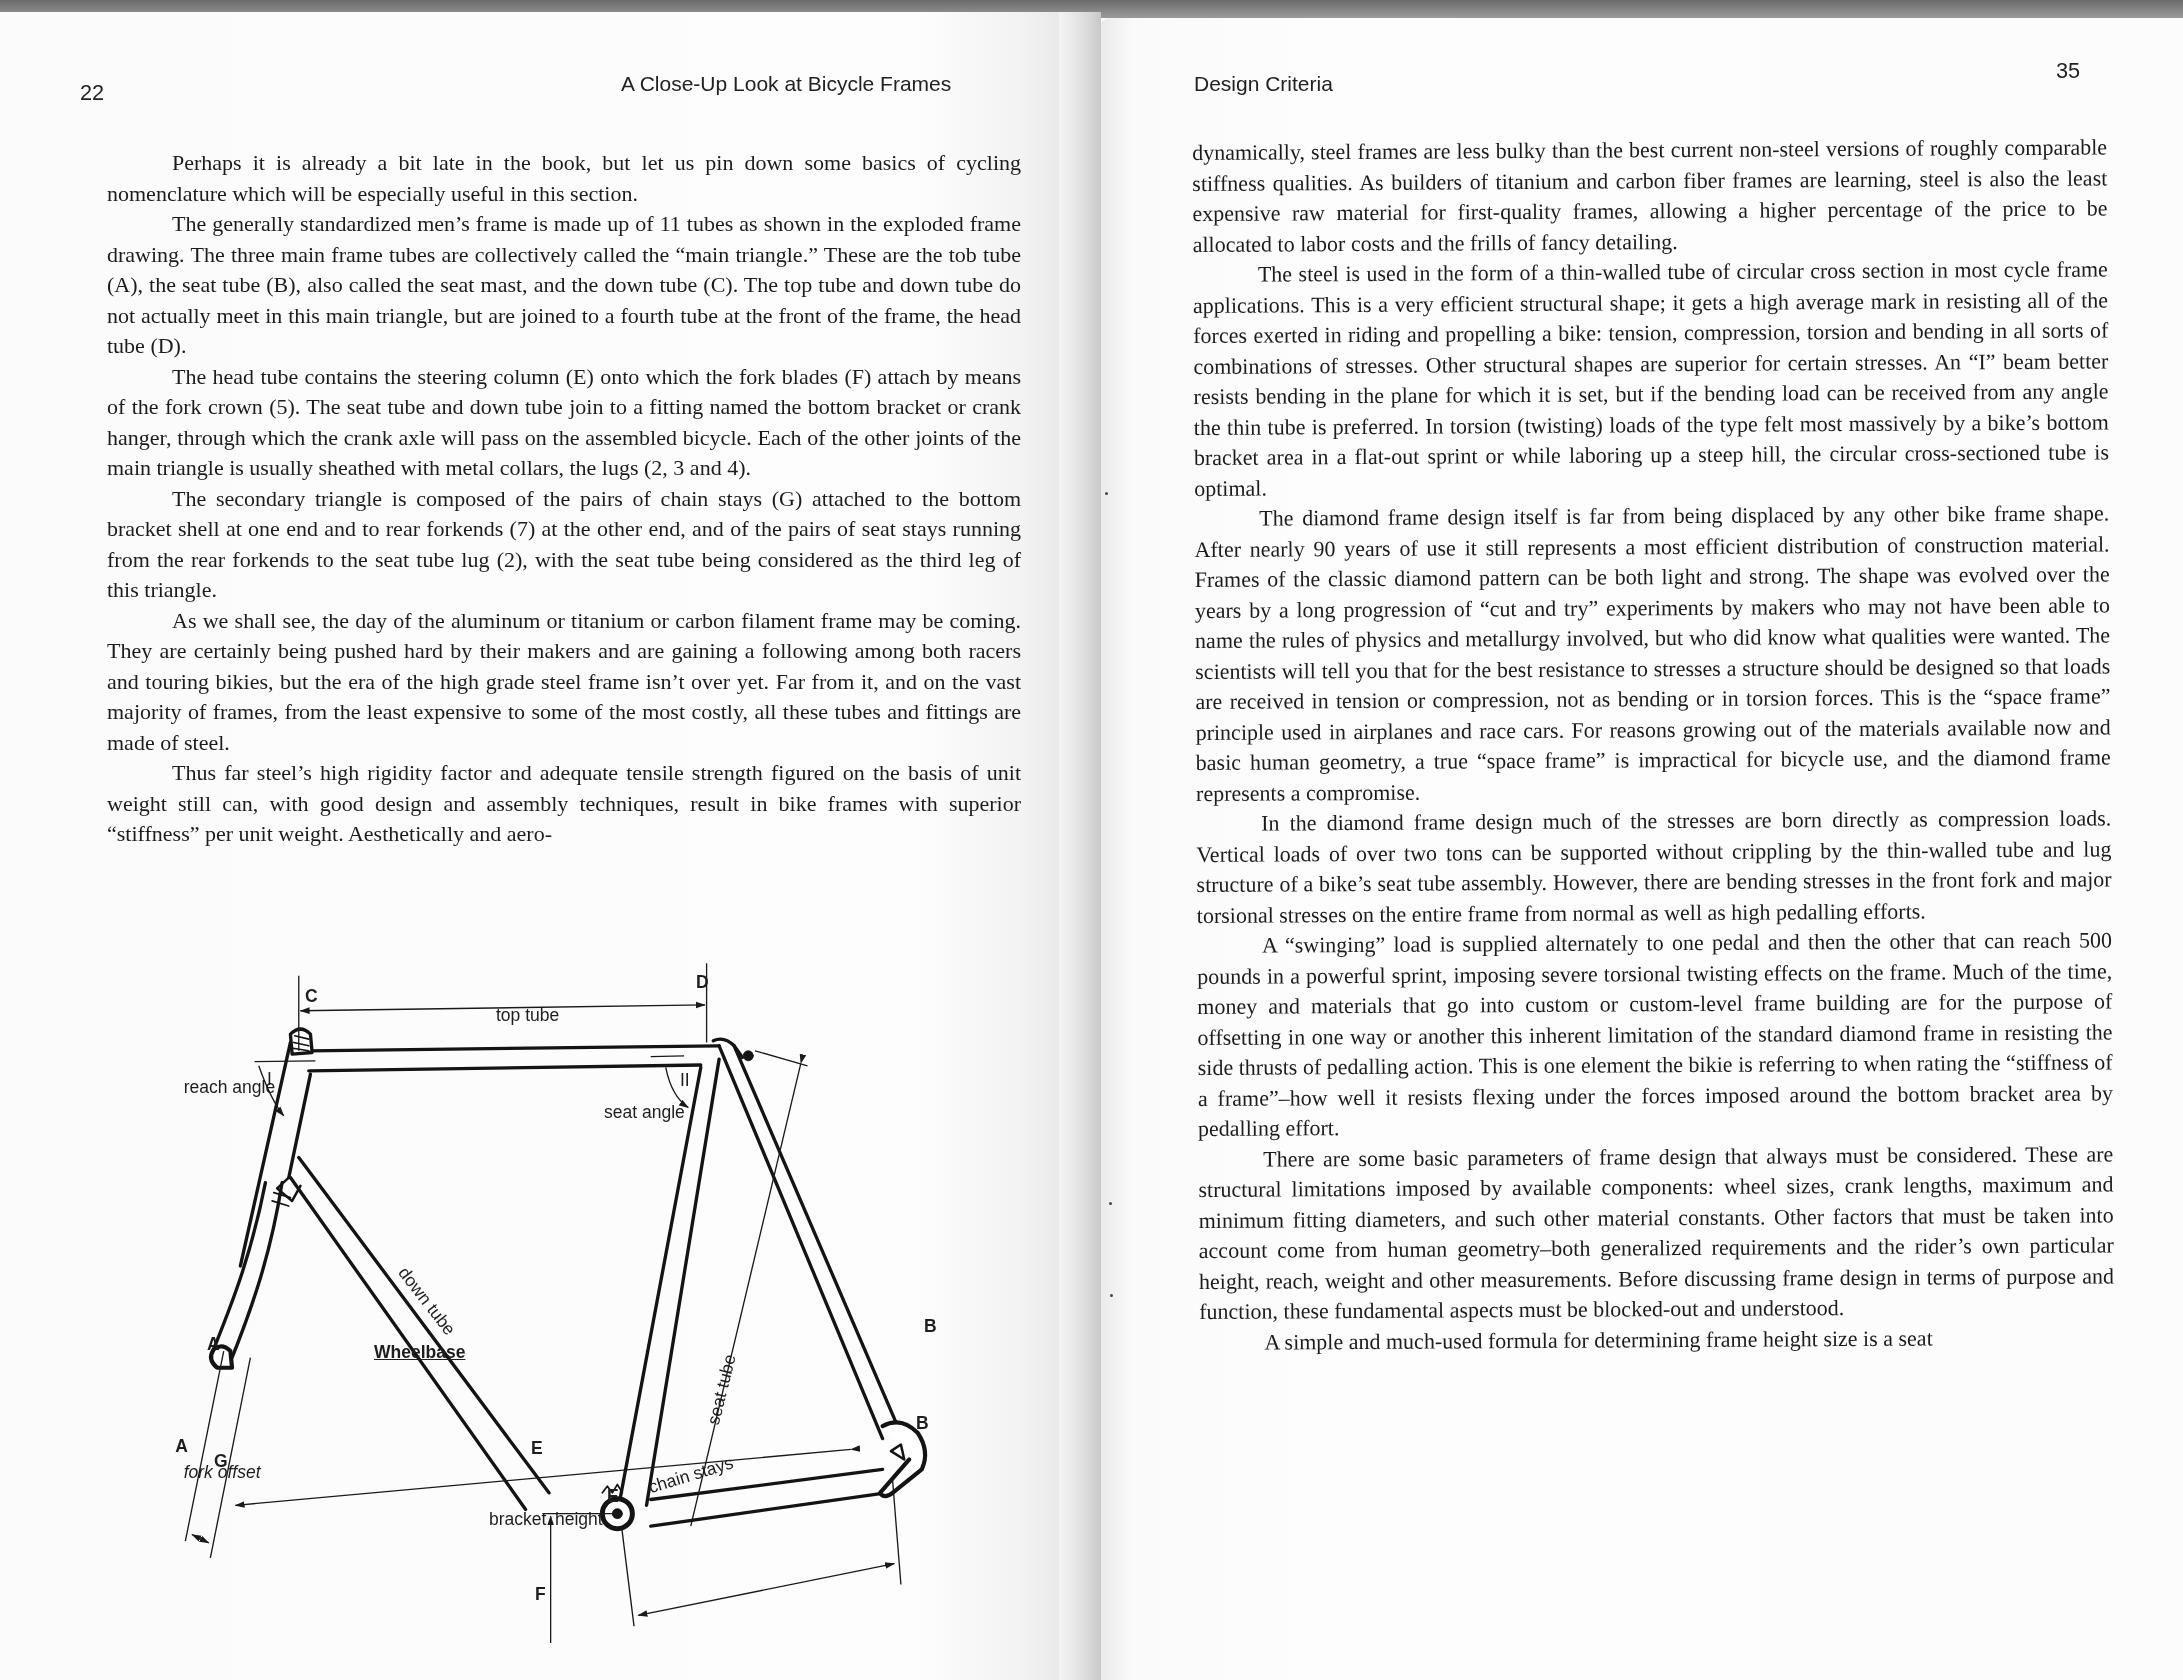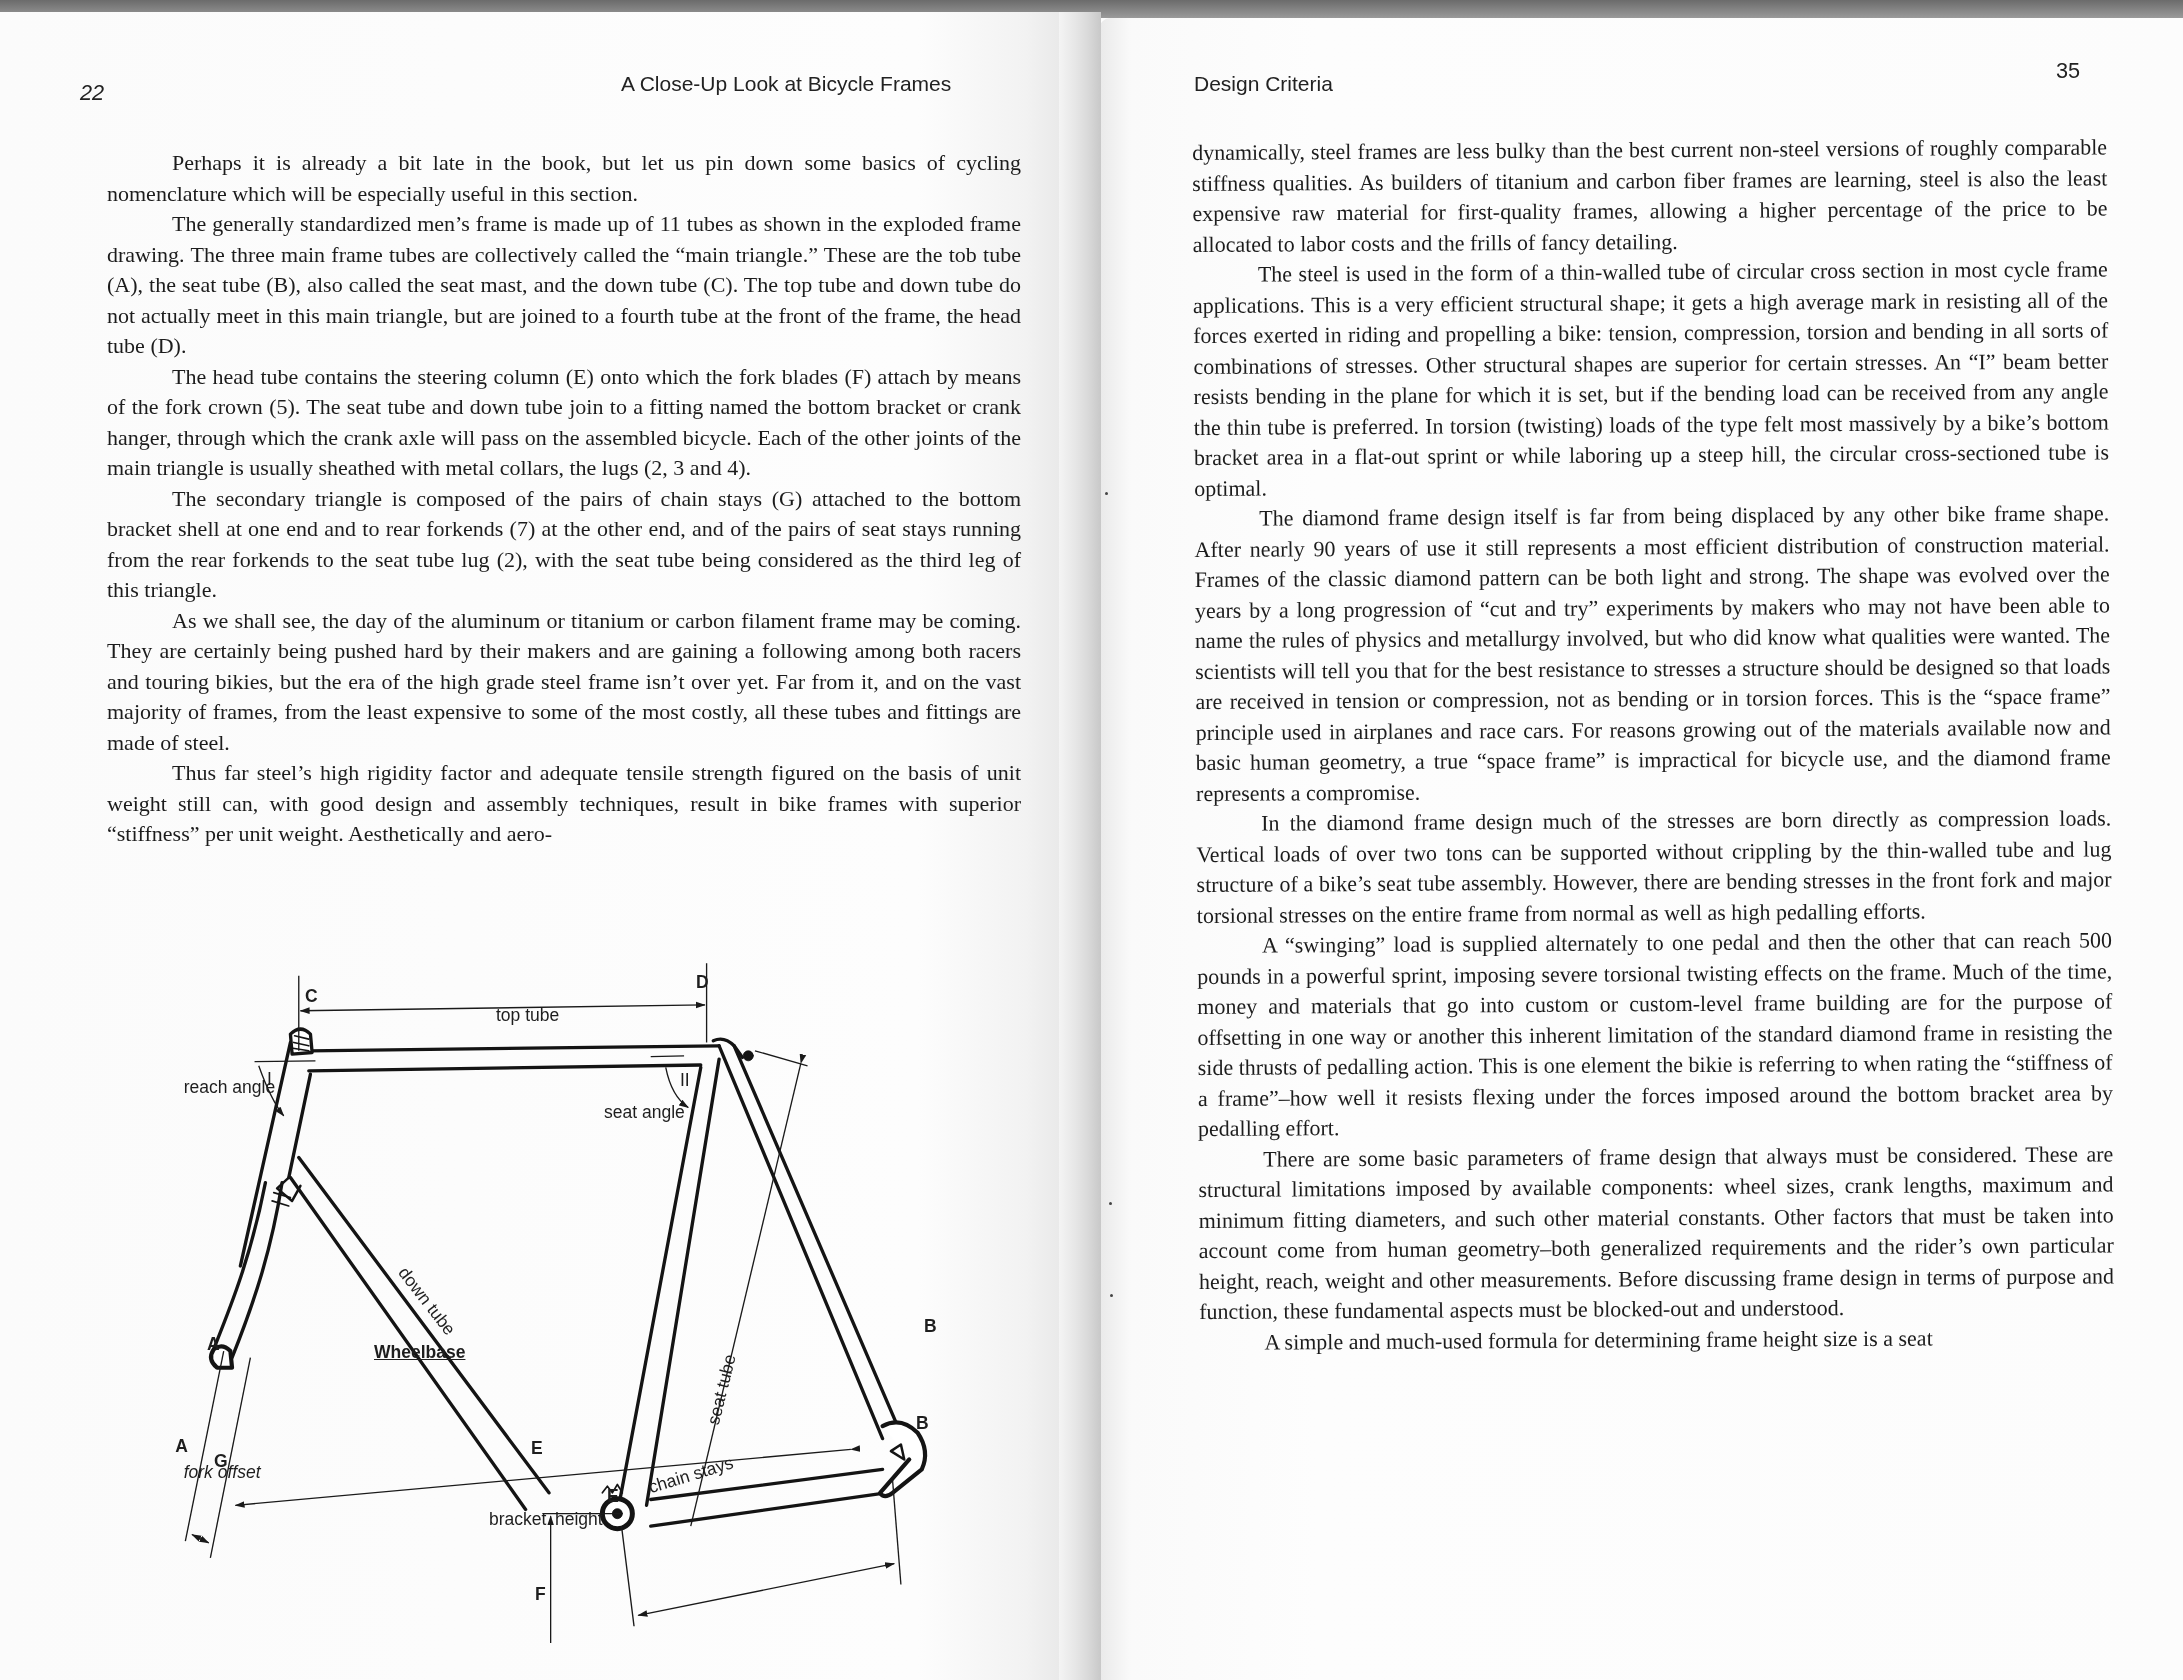--- a/index.html
+++ b/index.html
@@ -52,21 +52,21 @@
   .speck { position:absolute; width:3.3px; height:3.3px; background:#444; border-radius:50%; }
 </style>
 </head>
 <body>
 
 <div class="topband"></div>
 <div class="page page-left"></div>
 <div class="page page-right"></div>
 <div class="gutter"></div>
 
-<div class="running pgnum" style="left:80px; top:80px;font-style:italic;">22</div>
+<div class="running pgnum" style="left:80px; top:80px;">22</div>
 <div class="running" style="left:621px; top:72px;">A Close-Up Look at Bicycle Frames</div>
 
 <div class="textblock left-text">
   <p>Perhaps it is already a bit late in the book, but let us pin down some basics of cycling nomenclature which will be especially useful in this section.</p>
   <p>The generally standardized men’s frame is made up of 11 tubes as shown in the exploded frame drawing.  The three main frame tubes are collectively called the “main triangle.”  These are the tob tube (A), the seat tube (B), also called the seat mast, and the down tube (C).  The top tube and down tube do not actually meet in this main triangle, but are joined to a fourth tube at the front of the frame, the head tube (D).</p>
   <p>The head tube contains the steering column (E) onto which the fork blades (F) attach by means of the fork crown (5).  The seat tube and down tube join to a fitting named the bottom bracket or crank hanger, through which the crank axle will pass on the assembled bicycle.  Each of the other joints of the main triangle is usually sheathed with metal collars, the lugs (2, 3 and 4).</p>
   <p>The secondary triangle is composed of the pairs of chain stays (G) attached to the bottom bracket shell at one end and to rear forkends (7) at the other end, and of the pairs of seat stays running from the rear forkends to the seat tube lug (2), with the seat tube being considered as the third leg of this triangle.</p>
   <p>As we shall see, the day of the aluminum or titanium or carbon filament frame may be coming.  They are certainly being pushed hard by their makers and are gaining a following among both racers and touring bikies, but the era of the high grade steel frame isn’t over yet.  Far from it, and on the vast majority of frames, from the least expensive to some of the most costly, all these tubes and fittings are made of steel.</p>
   <p>Thus far steel’s high rigidity factor and adequate tensile strength figured on the basis of unit weight still can, with good design and assembly techniques, result in bike frames with superior “stiffness” per unit weight.  Aesthetically and aero-</p>
 </div>

